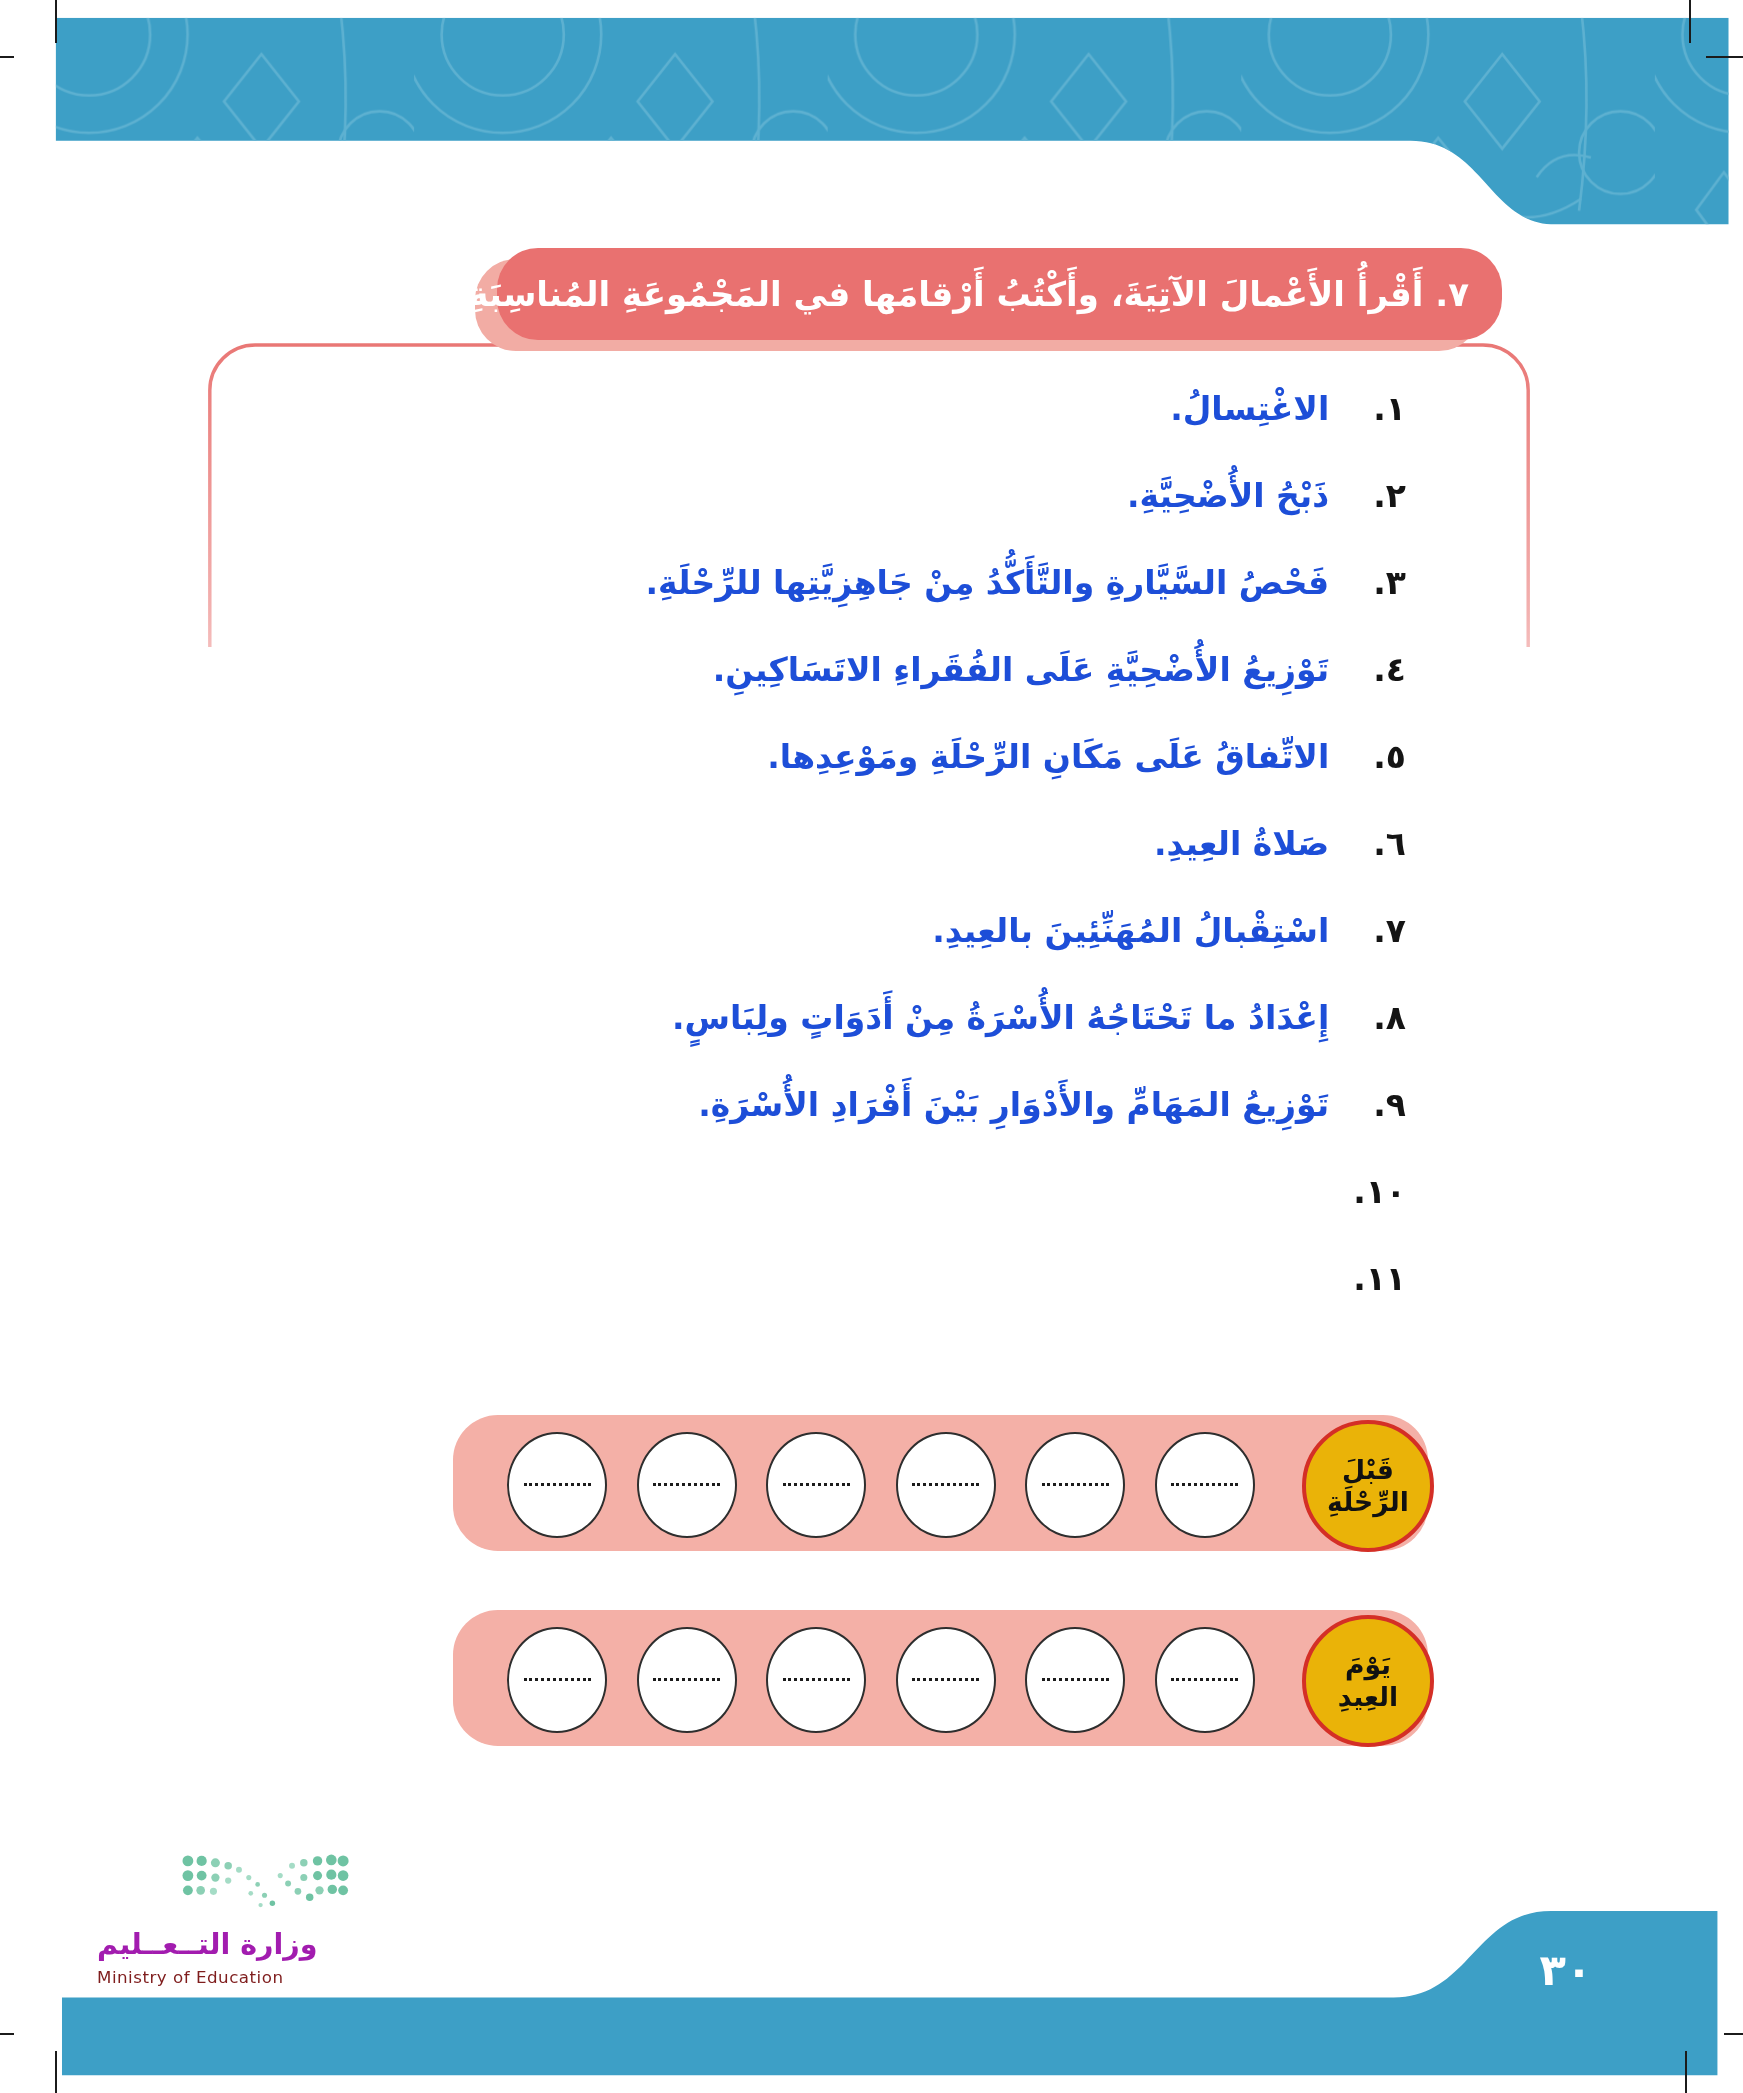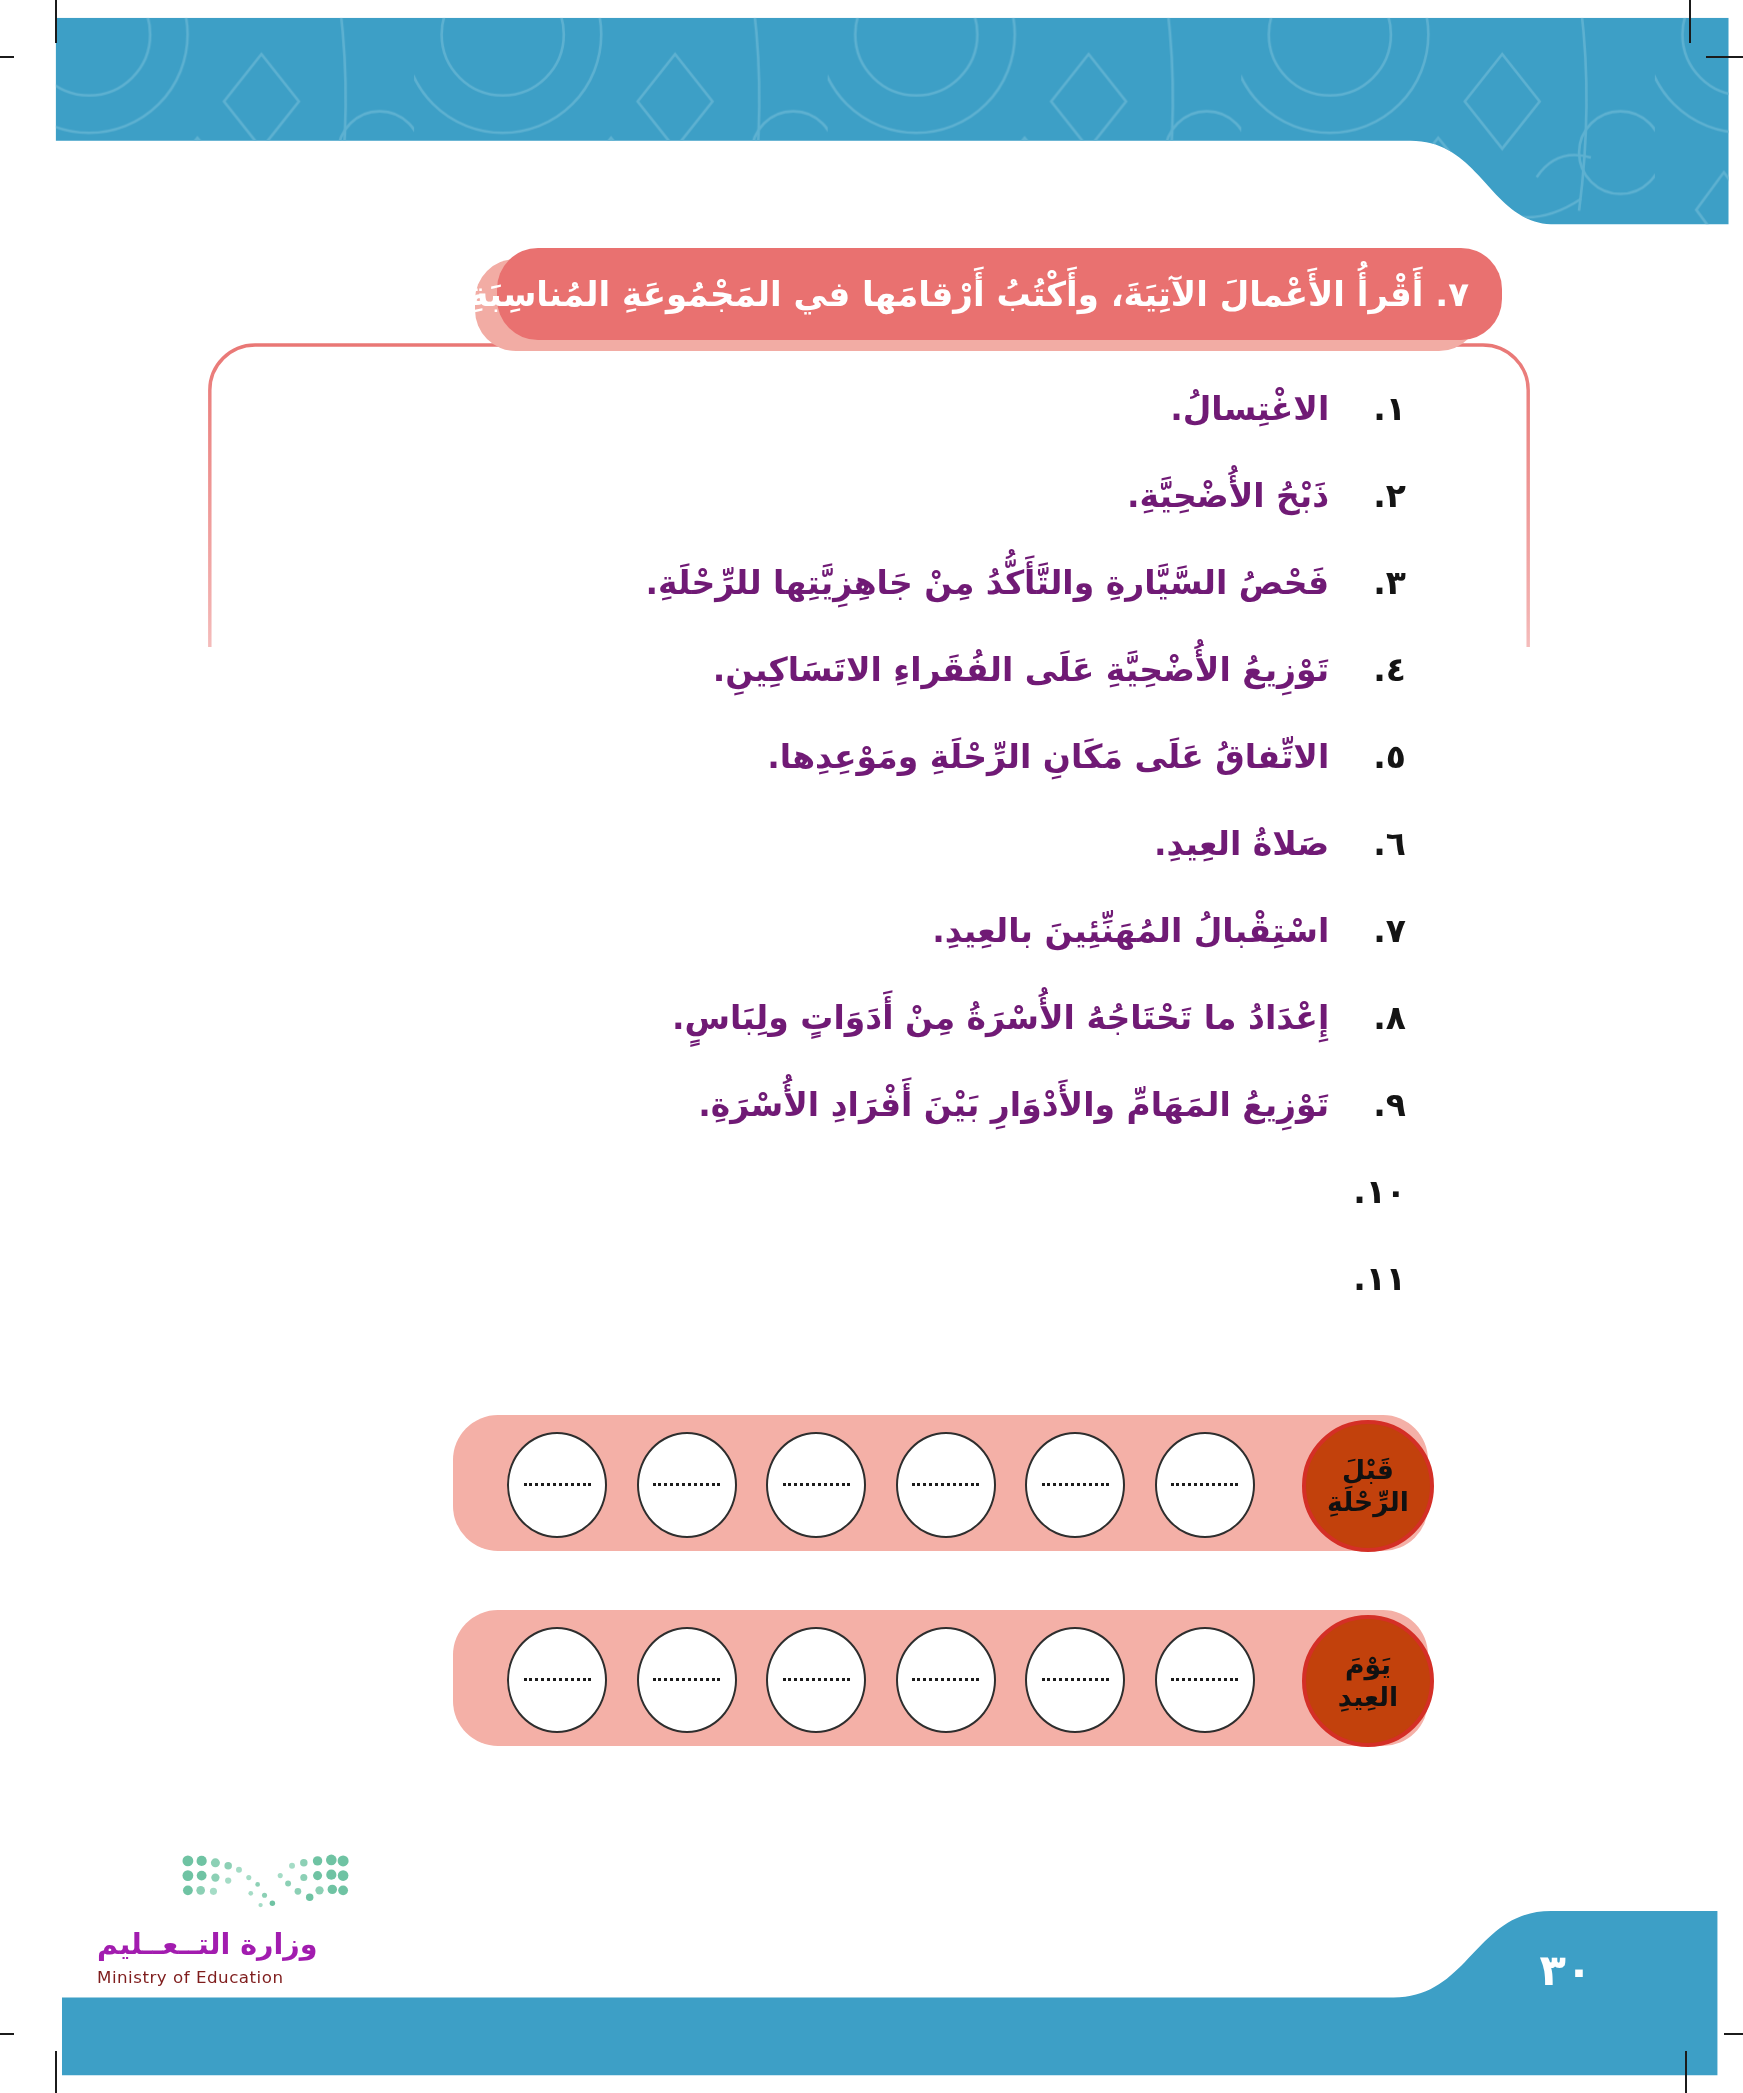--- a/index.html
+++ b/index.html
@@ -19,29 +19,29 @@
     background:#E97170;border-radius:41px;display:flex;align-items:center;
     direction:rtl;padding:0 33px;box-sizing:border-box;}
   .pill span{color:#ffffff;font-size:34px;font-weight:bold;letter-spacing:0;white-space:nowrap;}
   
   .frame-svg{position:absolute;left:207px;top:342px;z-index:1;}
   
   .list{position:absolute;top:365px;right:338px;width:1143px;direction:rtl;z-index:4;}
   .row{display:flex;align-items:center;height:87px;column-gap:11.8px;}
   .row .num{flex:none;min-width:65px;text-align:start;
     font-size:33px;font-weight:bold;color:#141414;}
-  .row .txt{font-size:33px;font-weight:bold;color:#701a75;white-space:nowrap;line-height:1.5;}
+  .row .txt{font-size:33px;font-weight:bold;color:#1d4ed8;white-space:nowrap;line-height:1.5;}
   
   .gbar{position:absolute;left:453px;width:975px;height:136px;background:#F4B0A7;
     border-radius:45px;z-index:4;}
   .gbar .slots{position:absolute;left:54px;top:16.7px;display:flex;column-gap:29.6px;}
   .slot{width:96px;height:102px;background:#ffffff;border:2px solid #2e2e2e;
     border-radius:50%;display:flex;align-items:center;justify-content:center;}
   .slot .dash{width:67px;border-top:3px dotted #1c1c1c;}
-  .glabel{position:absolute;left:849px;top:4.9px;width:124px;height:124px;background:#c2410c;
+  .glabel{position:absolute;left:849px;top:4.9px;width:124px;height:124px;background:#eab308;
     border:4.9px solid #D42F26;border-radius:50%;display:flex;flex-direction:column;
     align-items:center;justify-content:center;direction:rtl;}
   .glabel span{font-size:26.6px;font-weight:bold;color:#111;line-height:1.2;white-space:nowrap;}
   
   .moe{position:absolute;left:97px;top:1854px;width:296px;z-index:1;}
   .moe .dots{margin-left:85px;}
   .moe .ar{font-size:28.6px;font-weight:bold;color:#a21caf;margin-top:11.8px;letter-spacing:1px;}
   .moe .en{font-size:16.7px;color:#7f1d1d;margin-top:5.9px;letter-spacing:0.5px;}
   .moe .yr{font-size:16.7px;color:#C3C8CA;margin-top:7.9px;letter-spacing:1px;}
   .bottom-band{position:absolute;left:0;top:1906px;z-index:3;}

